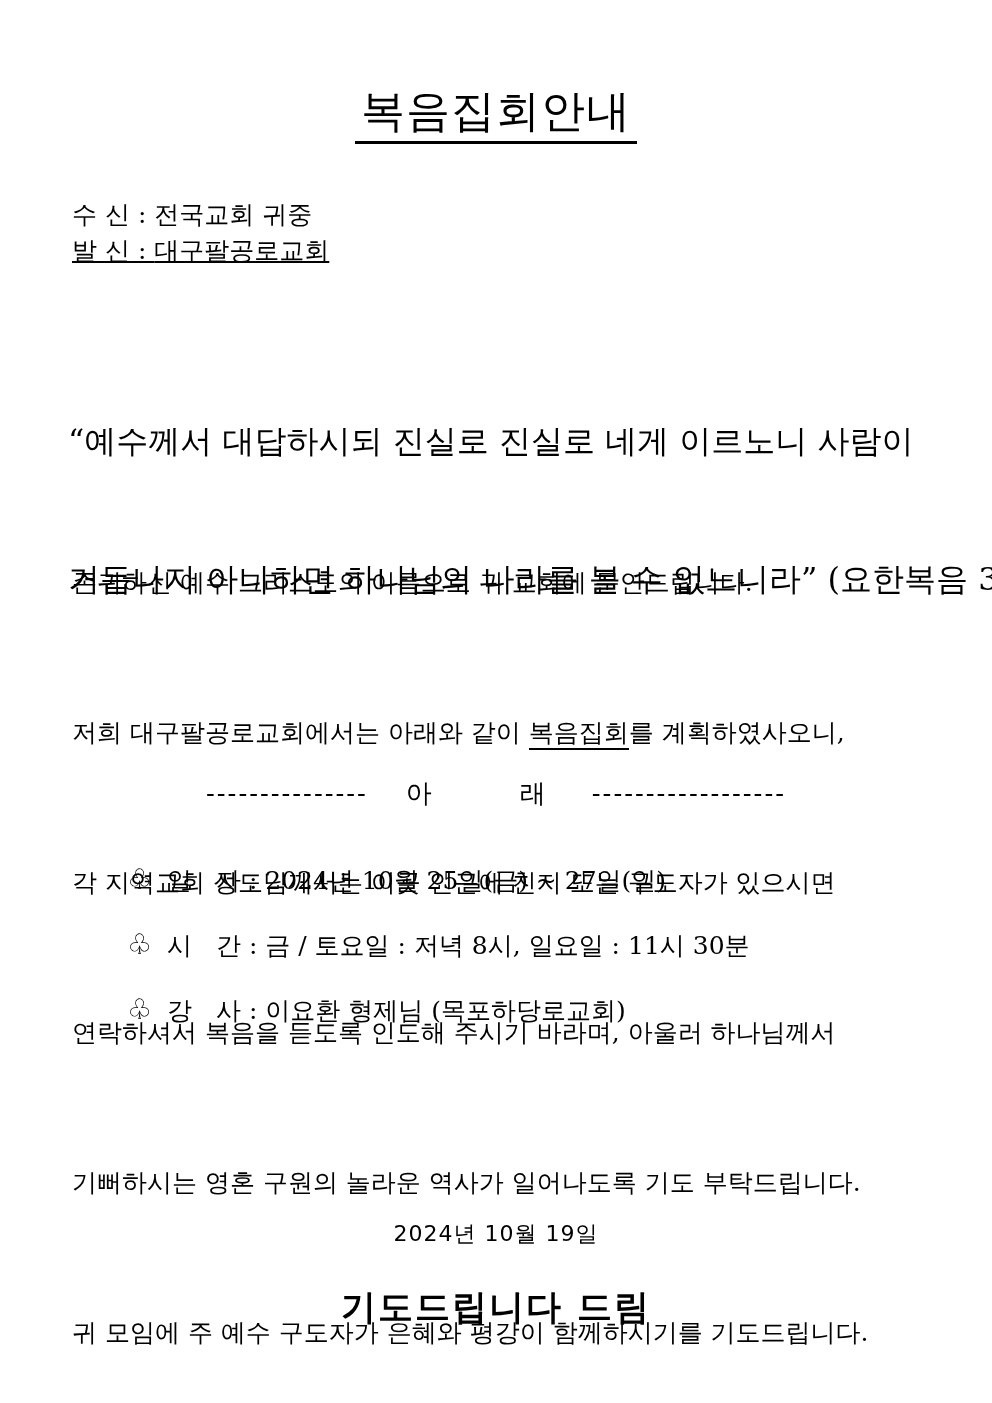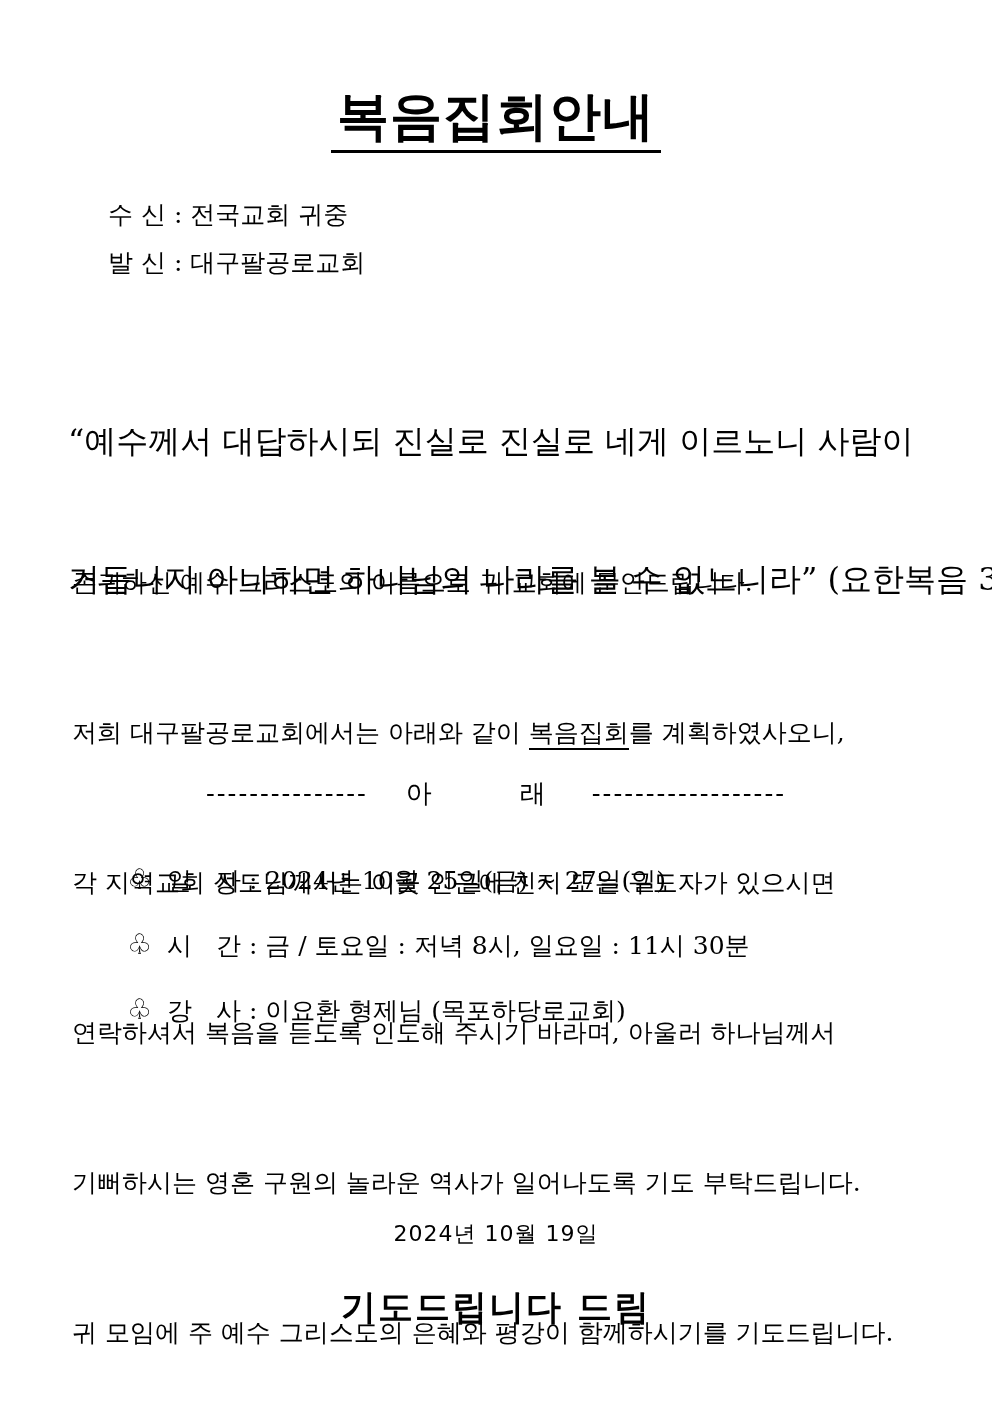--- a/index.html
+++ b/index.html
@@ -15,31 +15,31 @@
   }
 
   .title-wrap {
     position: absolute;
     top: 84px; left: 0;
     width: 100%;
     text-align: center;
   }
   .title {
     display: inline-block;
-    font-size: 52px;
-    font-weight: 700;
+    font-size: 44px;
+    font-weight: 400;
     letter-spacing: 1px;
     line-height: 1.22;
     border-bottom: 3px solid #000;
     padding: 0 6px 3px 6px;
   }
 
-  .line { position: absolute; left: 72px; font-size: 25px; white-space: pre; margin-left: 36px; }
+  .line { position: absolute; left: 72px; font-size: 25px; white-space: pre; }
   .to-line   { top: 198px; }
-  .from-line { top: 246px; }
+  .from-line { top: 234px; text-decoration: underline; }
 
   .quote {
     position: absolute;
     top: 326px; left: 68px; right: 30px;
     font-size: 32px;
     line-height: 46px;
     white-space: pre;
   }
 
   .body-par {
@@ -115,21 +115,21 @@
     <div>“예수께서 대답하시되 진실로 진실로 네게 이르노니 사람이</div>
     <div>거듭나지 아니하면 하나님의 나라를 볼 수 없느니라” (요한복음 3장 3절)</div>
   </div>
 
   <div class="body-par">
     <div>존귀하신 예수 그리스도의 이름으로 귀 교회에 문안드립니다.</div>
     <div><span>저희 대구팔공로교회에서는 아래와 같이 </span><span class="u">복음집회</span><span>를 계획하였사오니,</span></div>
     <div>각 지역교회 성도님께서는 이곳 인근에 친지 또는 구도자가 있으시면</div>
     <div>연락하셔서 복음을 듣도록 인도해 주시기 바라며, 아울러 하나님께서</div>
     <div>기뻐하시는 영혼 구원의 놀라운 역사가 일어나도록 기도 부탁드립니다.</div>
-    <div>귀 모임에 주 예수 그리스도의 은혜와 평강이 함께하시기를 기도드립니다.</div>
+    <div>귀 모임에 주 예수 구도자가 은혜와 평강이 함께하시기를 기도드립니다.</div>
   </div>
 
   <div class="divider">
     <span class="dashes">---------------</span>
     <span class="word-a">아</span>
     <span class="word-b">래</span>
     <span class="dashes dashes-right">------------------</span>
   </div>
 
   <div class="details">

